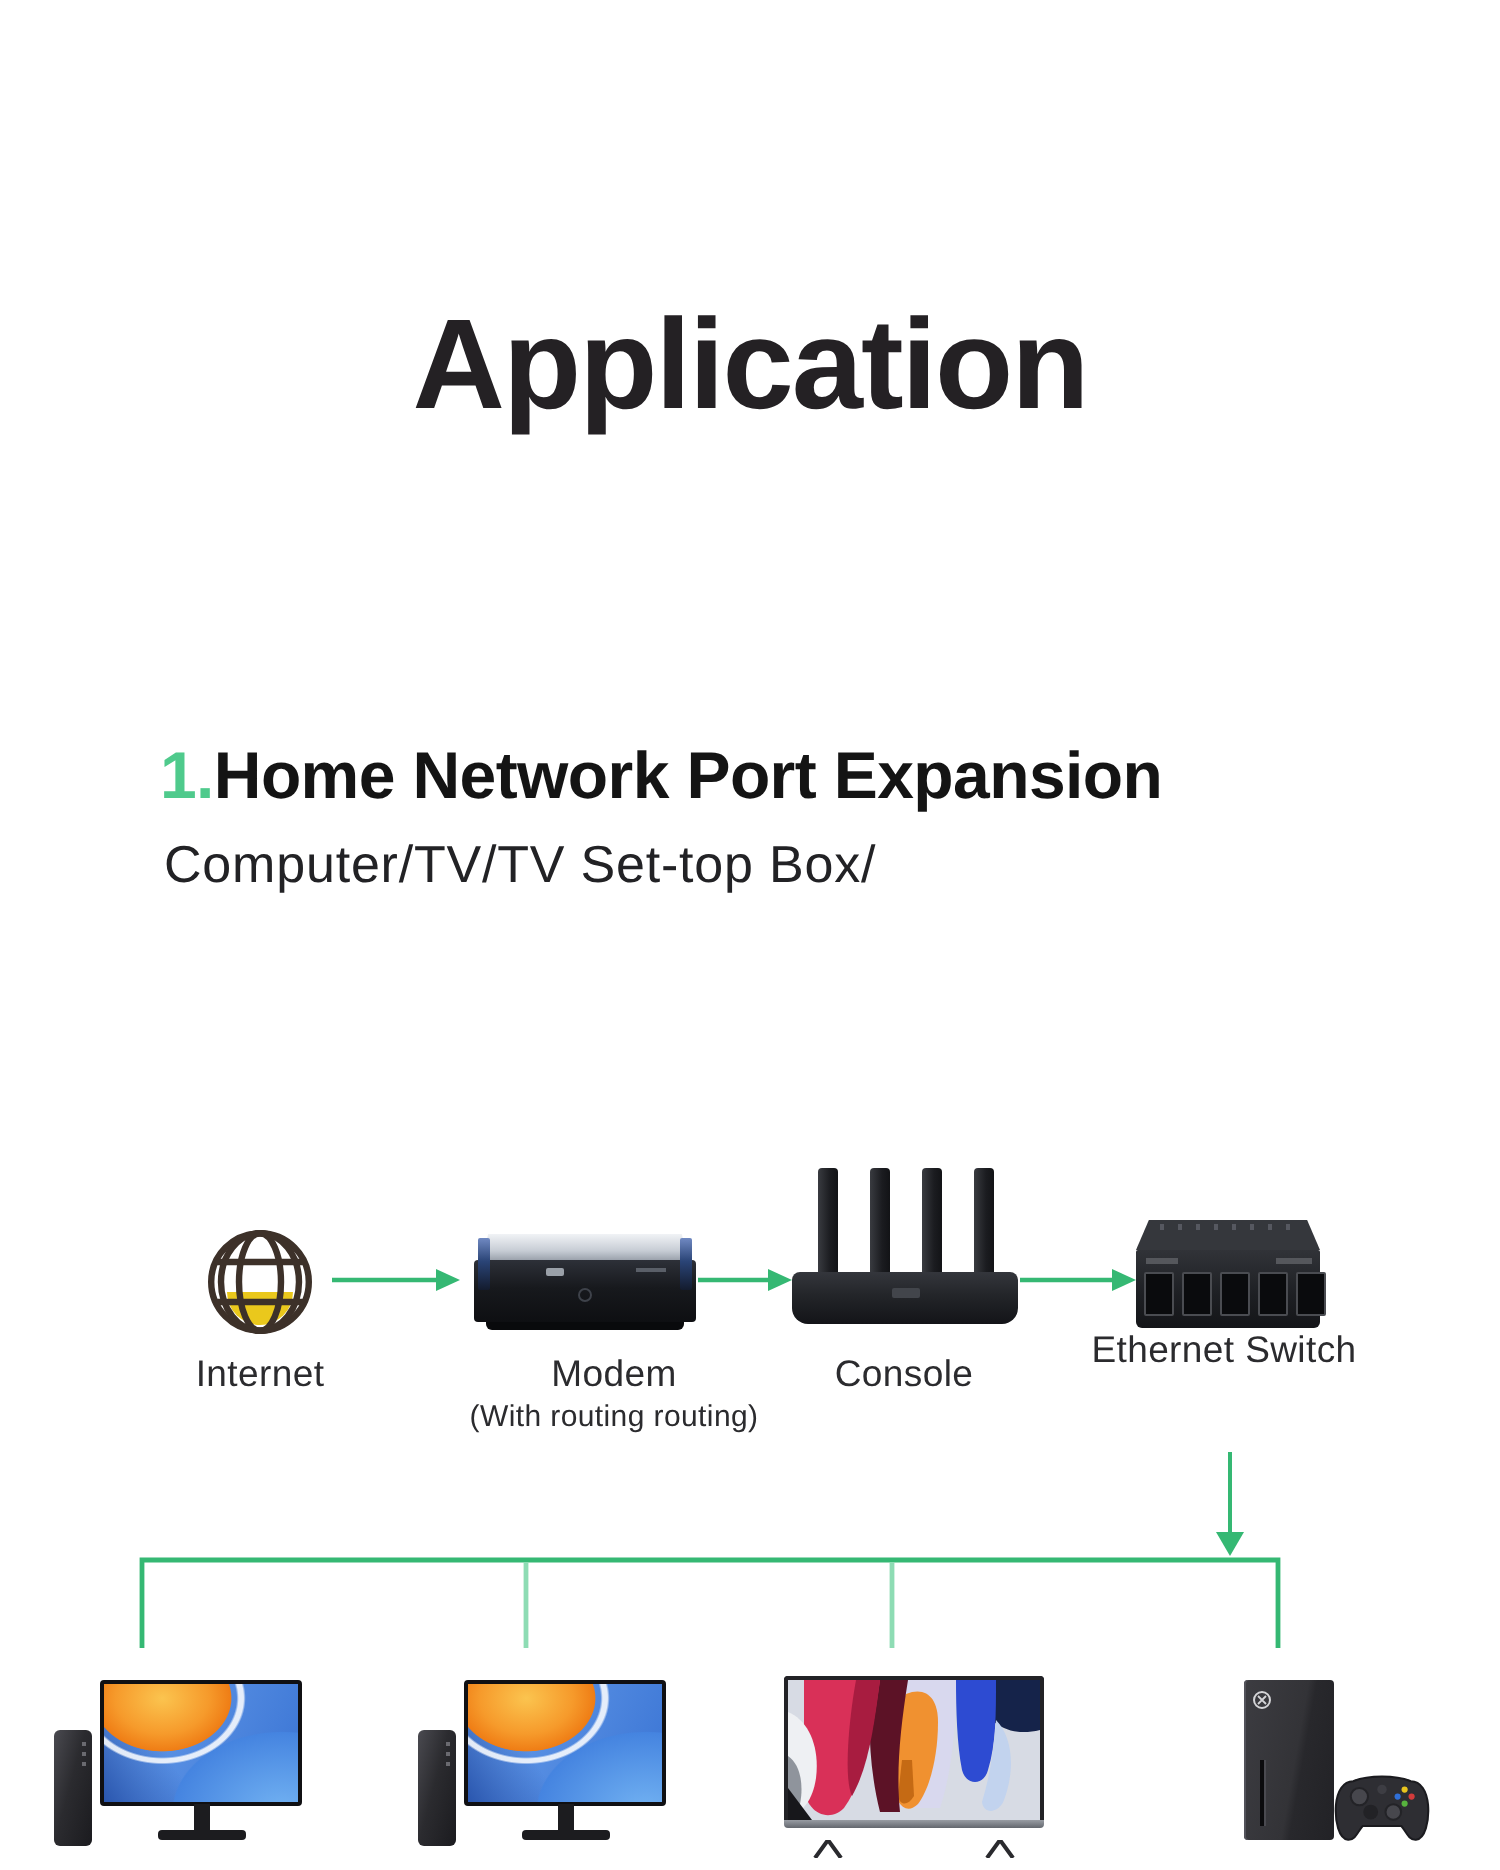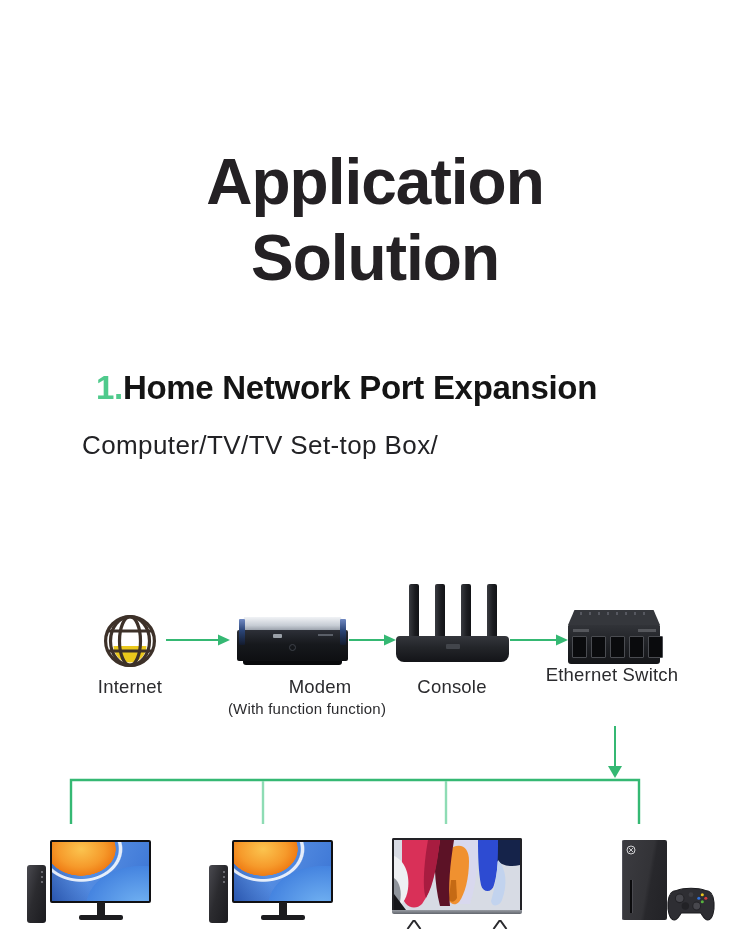--- a/index.html
+++ b/index.html
@@ -4,25 +4,25 @@
 <style>
   html,body{margin:0;padding:0;background:#ffffff;}
   #canvas{position:relative;width:750px;height:935px;background:#ffffff;overflow:hidden;
           font-family:"Liberation Sans", sans-serif;color:#232326;margin-top:28px;}
 
   
   .main-title{position:absolute;top:116px;left:0;width:750px;text-align:center;
     font-size:64px;font-weight:bold;line-height:76px;letter-spacing:-1px;color:#242124;}
 
   
-  .section-heading{position:absolute;top:341px;left:96px;font-size:33px;font-weight:bold;
+  .section-heading{position:absolute;top:341px;left:80px;font-size:33px;font-weight:bold;
     letter-spacing:-0.3px;color:#141414;white-space:nowrap;}
   .section-number{color:#4fca8c;}
   .subtitle{position:absolute;left:82px;font-size:26px;letter-spacing:0.4px;color:#222225;white-space:nowrap;}
-  .subtitle.s1{top:402px;}
+  .subtitle.s1{top:389px;}
   .subtitle.s2{top:447px;}
 
   
   .node-label{position:absolute;text-align:center;font-size:18.5px;color:#2b2b2e;letter-spacing:0.2px;}
   .node-sub{position:absolute;text-align:center;font-size:15px;color:#2b2b2e;letter-spacing:0.2px;}
 
   
   .abs{position:absolute;}
 
   
@@ -102,21 +102,20 @@
   .console .clogo{position:absolute;left:4px;top:5px;width:10px;height:10px;}
   .controller{position:absolute;left:44px;top:47px;width:50px;height:37px;}
 </style>
 </head>
 <body>
 
 <div id="canvas">
 
   <div class="main-title">
     <div>Application</div>
-    <div>Solution</div>
   </div>
 
   <div class="section-heading">
     <span class="section-number">1.</span><span>Home Network Port Expansion</span>
   </div>
   <div class="subtitle s1">Computer/TV/TV Set-top Box/</div>
 
   <svg class="abs globe" viewBox="0 0 58 58">
     <path d="M12.5 34 a16.5 16.5 0 0 0 33 0 Z" fill="#eac81c"></path>
     <g fill="none" stroke="#3d3129" stroke-width="3.2" stroke-linecap="round">
@@ -173,22 +172,22 @@
         <div class="port"></div>
         <div class="port"></div>
         <div class="port"></div>
         <div class="port"></div>
         <div class="port"></div>
       </div>
     </div>
   </div>
 
   <div class="node-label" style="left:80px;top:648px;width:100px;">Internet</div>
-  <div class="node-label" style="left:240px;top:648px;width:160px;">Modem</div>
-  <div class="node-sub" style="left:212px;top:672px;width:190px;">(With function function)</div>
+  <div class="node-label" style="left:227px;top:648px;width:160px;">Modem</div>
+  <div class="node-sub" style="left:212px;top:672px;width:190px;">(With routing routing)</div>
   <div class="node-label" style="left:402px;top:648px;width:100px;">Console</div>
   <div class="node-label" style="left:532px;top:636px;width:160px;">Ethernet Switch</div>
 
   <svg class="abs conn" viewBox="0 0 750 105">
     <line x1="615" y1="3" x2="615" y2="44" stroke="#35b873" stroke-width="2"></line>
     <polygon points="608,43 622,43 615,55" fill="#35b873"></polygon>
     <polyline points="71,101 71,57 639,57 639,101" fill="none" stroke="#35b873" stroke-width="2.4"></polyline>
     <line x1="263" y1="58" x2="263" y2="101" stroke="#8edcb4" stroke-width="2.4"></line>
     <line x1="446" y1="58" x2="446" y2="101" stroke="#8edcb4" stroke-width="2.4"></line>
   </svg>

